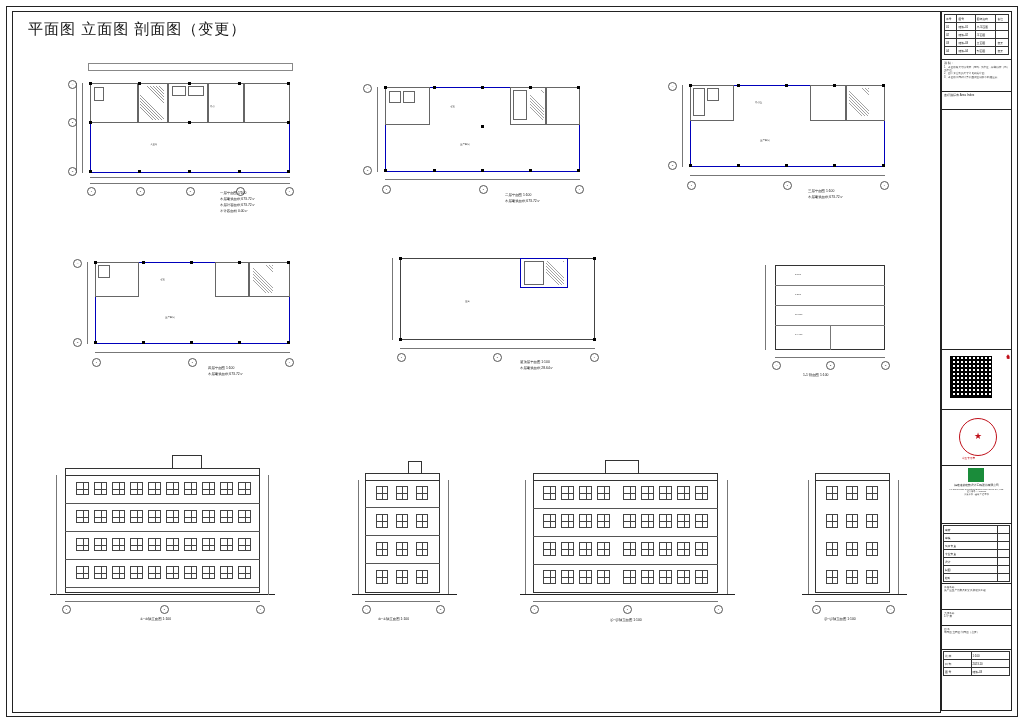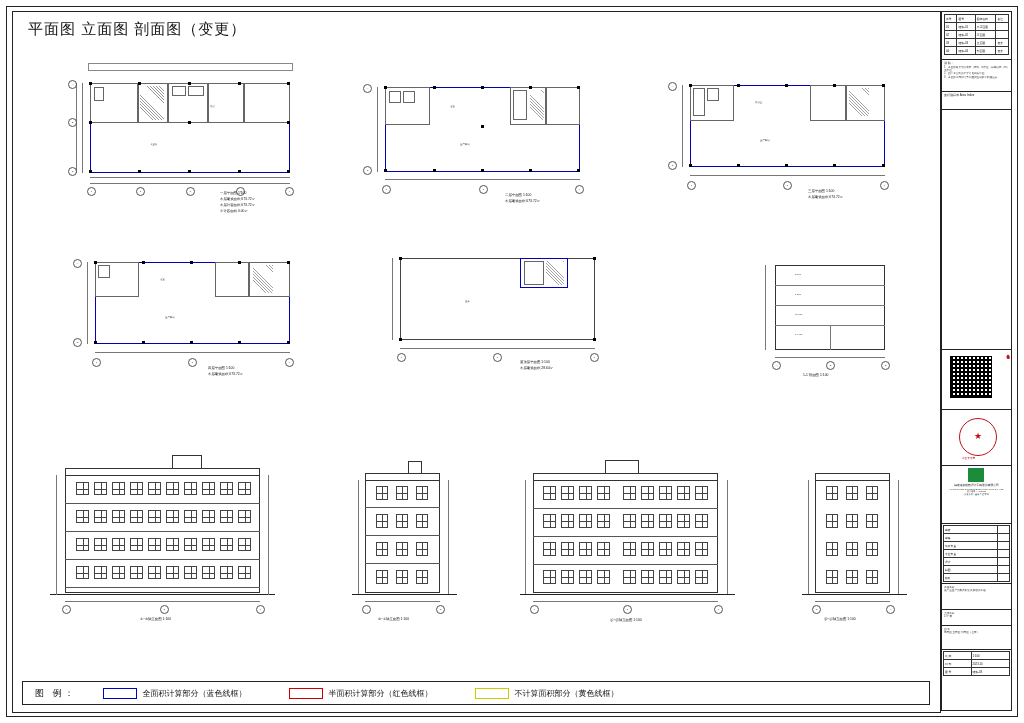--- a/index.html
+++ b/index.html
@@ -399,35 +399,20 @@
     <div class="win" style="left:86px;top:115px;width:12px;height:14px;"></div>
     <div class="floorline" style="position:absolute;left:22px;top:139px;width:105px;height:1px;background:#222;"></div>
     <div class="axisline" style="left:28px;top:25px;width:0.5px;height:114px;"></div>
     <div class="axisline" style="left:118px;top:25px;width:0.5px;height:114px;"></div>
     <div class="axisline" style="left:35px;top:146px;width:75px;height:0.5px;"></div>
     <div class="circmark" style="left:32px;top:150px;width:7px;height:7px;">D</div>
     <div class="circmark" style="left:106px;top:150px;width:7px;height:7px;">A</div>
     <div class="cap" style="left:44px;top:162px;">Ⓓ~Ⓐ轴立面图 1:100</div>
   </div>
 
-  <div class="legend">
-    <div class="legend-title">图 例：</div>
-    <div class="legend-item">
-      <div class="swatch sw-blue"></div>
-      <div class="legend-label">全面积计算部分（蓝色线框）</div>
-    </div>
-    <div class="legend-item">
-      <div class="swatch sw-red"></div>
-      <div class="legend-label">半面积计算部分（红色线框）</div>
-    </div>
-    <div class="legend-item">
-      <div class="swatch sw-yellow"></div>
-      <div class="legend-label">不计算面积部分（黄色线框）</div>
-    </div>
-  </div>
 
   <div class="right-col">
 
     <div class="rc-sec" style="height:48px;padding:2px;">
       <table class="tbl">
         <tbody>
             <tr>
           <td>序号</td>
           <td>图号</td>
           <td>图纸名称</td>

